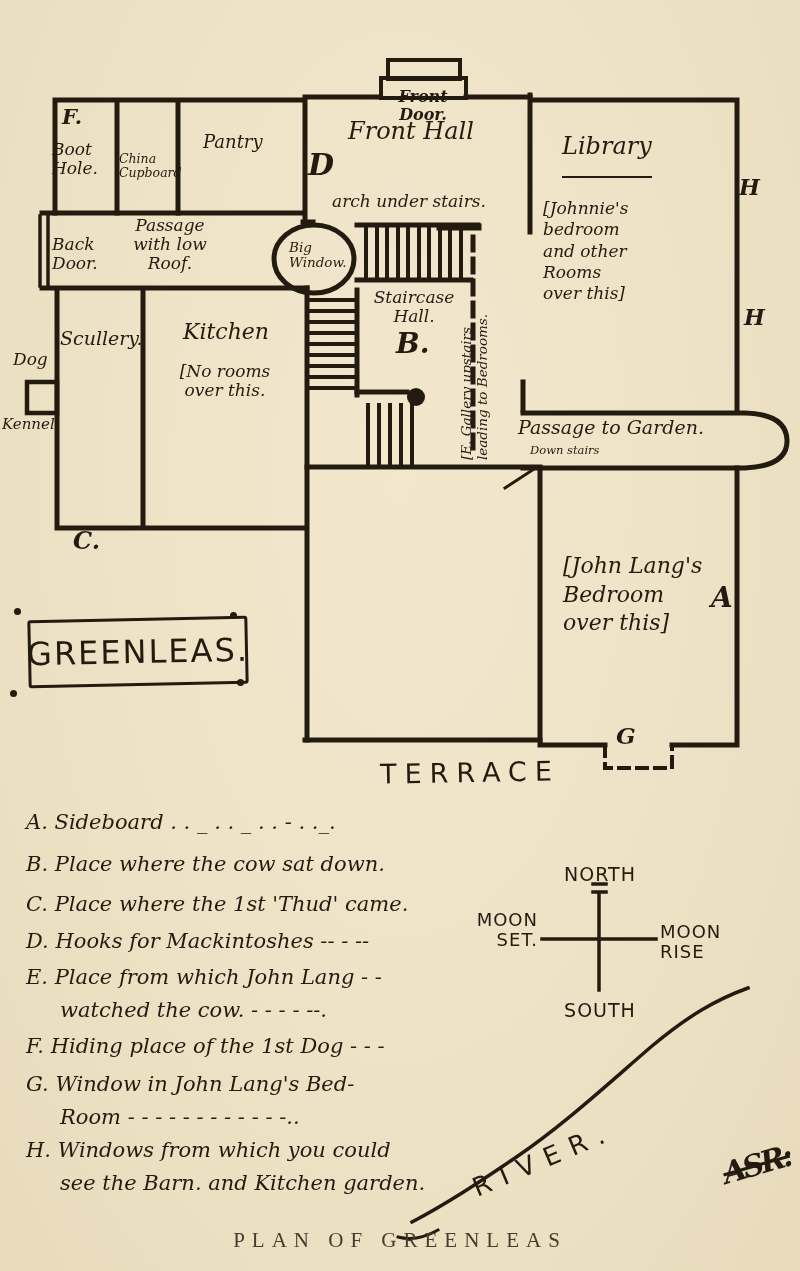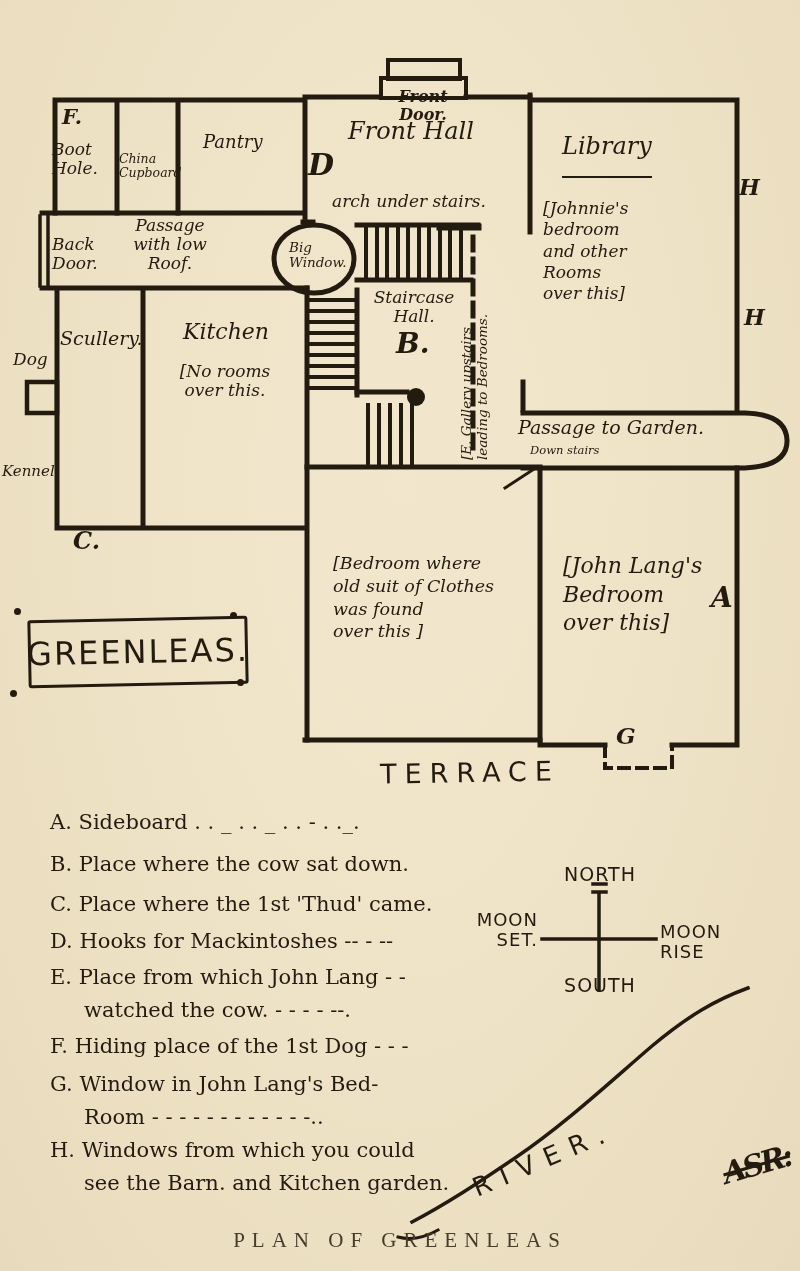--- a/index.html
+++ b/index.html
@@ -6,21 +6,21 @@
   #page{position:relative;width:800px;height:1271px;overflow:hidden;
     background:radial-gradient(ellipse at 50% 38%, #f2e7cd 0%, #eee2c6 55%, #e8dbbc 100%);
     font-family:"DejaVu Serif", serif;color:#241b10;}
   svg{position:absolute;left:0;top:0;}
   .lbl{position:absolute;white-space:pre-line;line-height:1.12;font-style:italic;color:#241b10;}
   .caps{font-family:"DejaVu Sans", sans-serif;font-style:normal;}
   .ctr{text-align:center;}
   .rt{text-align:right;}
   .dot{position:absolute;width:7px;height:7px;border-radius:50%;background:#241b10;}
   .legend-item{position:absolute;left:26px;width:440px;font-size:21px;line-height:1.55;
-    padding-left:34px;text-indent:-34px;white-space:pre-line;margin-left:24px;}
+    font-style:italic;padding-left:34px;text-indent:-34px;white-space:pre-line;}
   #greenleas-box{position:absolute;left:28px;top:618px;width:214px;height:62px;
     border:3.5px solid #241b10;border-radius:3px;transform:rotate(-1.2deg);
     display:flex;align-items:center;justify-content:center;}
   #greenleas-box span{font-family:"DejaVu Sans", sans-serif;font-size:32px;letter-spacing:2px;}
   .rot-gallery{position:absolute;left:458px;top:460px;width:232px;font-size:13.5px;line-height:1.2;
     font-style:italic;transform:rotate(-90deg);transform-origin:top left;white-space:pre-line;}
   #caption{position:absolute;left:0;right:0;top:1228px;text-align:center;
     font-family:"Liberation Serif", serif;font-style:normal;font-size:21px;
     letter-spacing:7px;color:#463c2c;}
 </style>
@@ -101,41 +101,37 @@
 with low
 Roof.</div>
 <div class="lbl" style="left:289px;top:240px;font-size:13.5px;">Big
 Window.</div>
 <div class="lbl ctr" style="left:366px;top:288px;width:96px;font-size:17px;">Staircase
 Hall.</div>
 <div class="lbl" style="left:396px;top:328px;font-size:28px;font-weight:bold;">B.</div>
 <div class="rot-gallery">[E. Gallery upstairs
 leading to Bedrooms.</div>
 <div class="lbl" style="left:13px;top:350px;font-size:17px;">Dog</div>
-<div class="lbl" style="left:2px;top:416px;font-size:15px;margin-top:47px;">Kennel</div>
+<div class="lbl" style="left:2px;top:416px;font-size:15px;">Kennel</div>
 <div class="lbl" style="left:60px;top:328px;font-size:19px;">Scullery.</div>
 <div class="lbl" style="left:183px;top:320px;font-size:22px;">Kitchen</div>
 <div class="lbl ctr" style="left:160px;top:362px;width:130px;font-size:17px;">[No rooms
 over this.</div>
 <div class="lbl" style="left:73px;top:528px;font-size:24px;font-weight:bold;">C.</div>
 
 <div id="greenleas-box">
   <span>GREENLEAS.</span>
 </div>
 <span class="dot" style="left:14px;top:608px;"></span>
 <span class="dot" style="left:230px;top:612px;"></span>
 <span class="dot" style="left:237px;top:679px;"></span>
 <span class="dot" style="left:10px;top:690px;"></span>
 
 <div class="lbl" style="left:518px;top:417px;font-size:19px;">Passage to Garden.</div>
 <div class="lbl" style="left:530px;top:444px;font-size:11.5px;">Down stairs</div>
-<div class="lbl" style="left:333px;top:552px;font-size:17.5px;line-height:1.3;">[Bedroom where
-old suit of Clothes
-was found
-over this ]</div>
 <div class="lbl" style="left:563px;top:552px;font-size:22px;line-height:1.3;">[John Lang's
 Bedroom
 over this]</div>
 <div class="lbl" style="left:711px;top:582px;font-size:28px;font-weight:bold;">A</div>
 <div class="lbl" style="left:616px;top:723px;font-size:23px;font-weight:bold;">G</div>
 <div class="lbl caps" style="left:380px;top:758px;font-size:27px;letter-spacing:8px;transform:rotate(-1deg);">TERRACE</div>
 
 <div>
   <div class="legend-item" style="top:806px;">A. Sideboard . . _ . . _ . . - . ._.</div>
   <div class="legend-item" style="top:848px;">B. Place where the cow sat down.</div>
@@ -149,21 +145,21 @@
   <div class="legend-item" style="top:1134px;">H. Windows from which you could
 see the Barn. and Kitchen garden.</div>
 </div>
 
 <div>
   <div class="lbl caps ctr" style="left:558px;top:864px;width:84px;font-size:19px;letter-spacing:1px;">NORTH</div>
   <div class="lbl caps rt" style="left:474px;top:910px;width:64px;font-size:18px;letter-spacing:1px;">MOON
 SET.</div>
   <div class="lbl caps" style="left:660px;top:922px;font-size:18px;letter-spacing:1px;">MOON
 RISE</div>
-  <div class="lbl caps ctr" style="left:558px;top:975px;width:84px;font-size:19px;letter-spacing:1px;">SOUTH</div>
+  <div class="lbl caps ctr" style="left:558px;top:1000px;width:84px;font-size:19px;letter-spacing:1px;">SOUTH</div>
 </div>
 
 <div class="lbl caps" style="left:468px;top:1145px;font-size:26px;letter-spacing:11px;transform:rotate(-23deg);">RIVER.</div>
 <div class="lbl" style="left:722px;top:1148px;font-size:30px;font-weight:bold;text-decoration:line-through;transform:rotate(-16deg);letter-spacing:-3px;">ASR:</div>
 
 <div id="caption">PLAN OF GREENLEAS</div>
 
 </div>
 
 </body></html>

